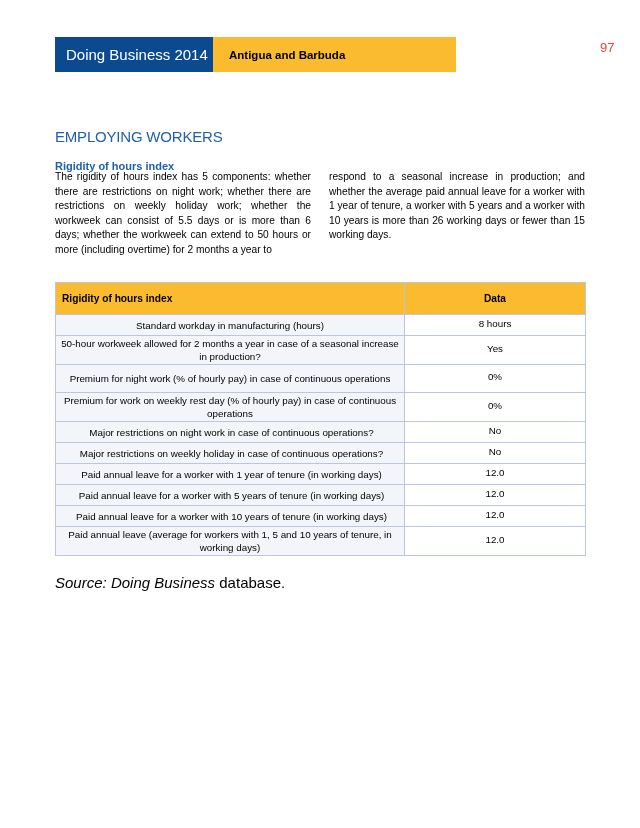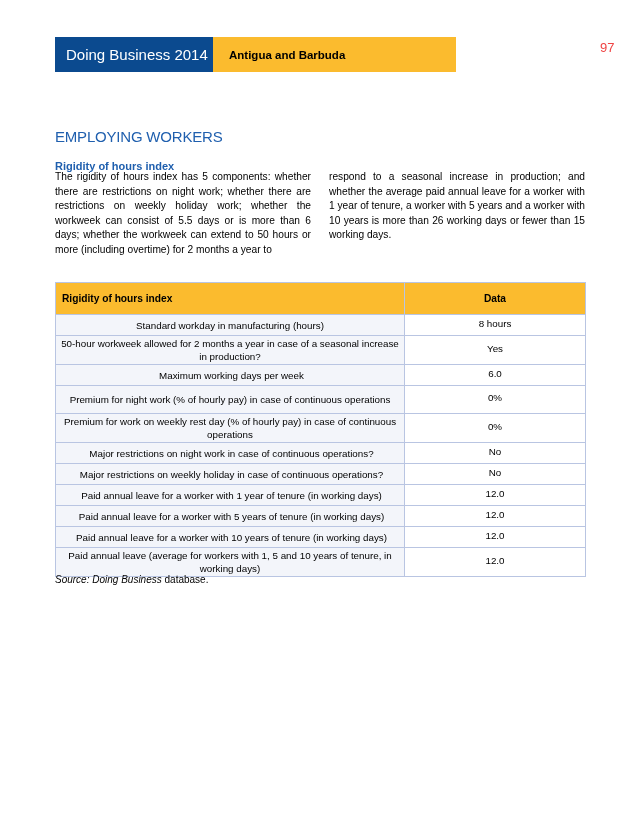--- a/index.html
+++ b/index.html
@@ -125,21 +125,21 @@
     .data-table tr.single td { height: 21px; }
     .data-table tr.double td { height: 28px; }
     .data-table col.c1 { width: 349px; }
     .data-table col.c2 { width: 181px; }
     .indent { padding-left: 7px !important; }
 
     .source-note {
       position: absolute;
       left: 55px;
       top: 574px;
-      font-size: 10px;
+      font-size: 15px;
       color: #000000;
       white-space: nowrap;
     }
     .source-note .it { font-style: italic; }
   </style>
 </head>
 <body>
 
 <div class="header-band">
   <div class="report">Doing Business 2014</div>
@@ -166,24 +166,20 @@
   </thead>
   <tbody>
     <tr class="single">
       <td class="label">Standard workday in manufacturing (hours)</td>
       <td class="value">8 hours</td>
     </tr>
     <tr class="double">
       <td class="label">50-hour workweek allowed for 2 months a year in case of a seasonal increase in production?</td>
       <td class="value">Yes</td>
     </tr>
-    <tr class="single">
-      <td class="label indent">Maximum working days per week</td>
-      <td class="value">6.0</td>
-    </tr>
     <tr class="double">
       <td class="label">Premium for night work (% of hourly pay) in case of continuous operations</td>
       <td class="value">0%</td>
     </tr>
     <tr class="double">
       <td class="label">Premium for work on weekly rest day (% of hourly pay) in case of continuous operations</td>
       <td class="value">0%</td>
     </tr>
     <tr class="single">
       <td class="label indent">Major restrictions on night work in case of continuous operations?</td>

